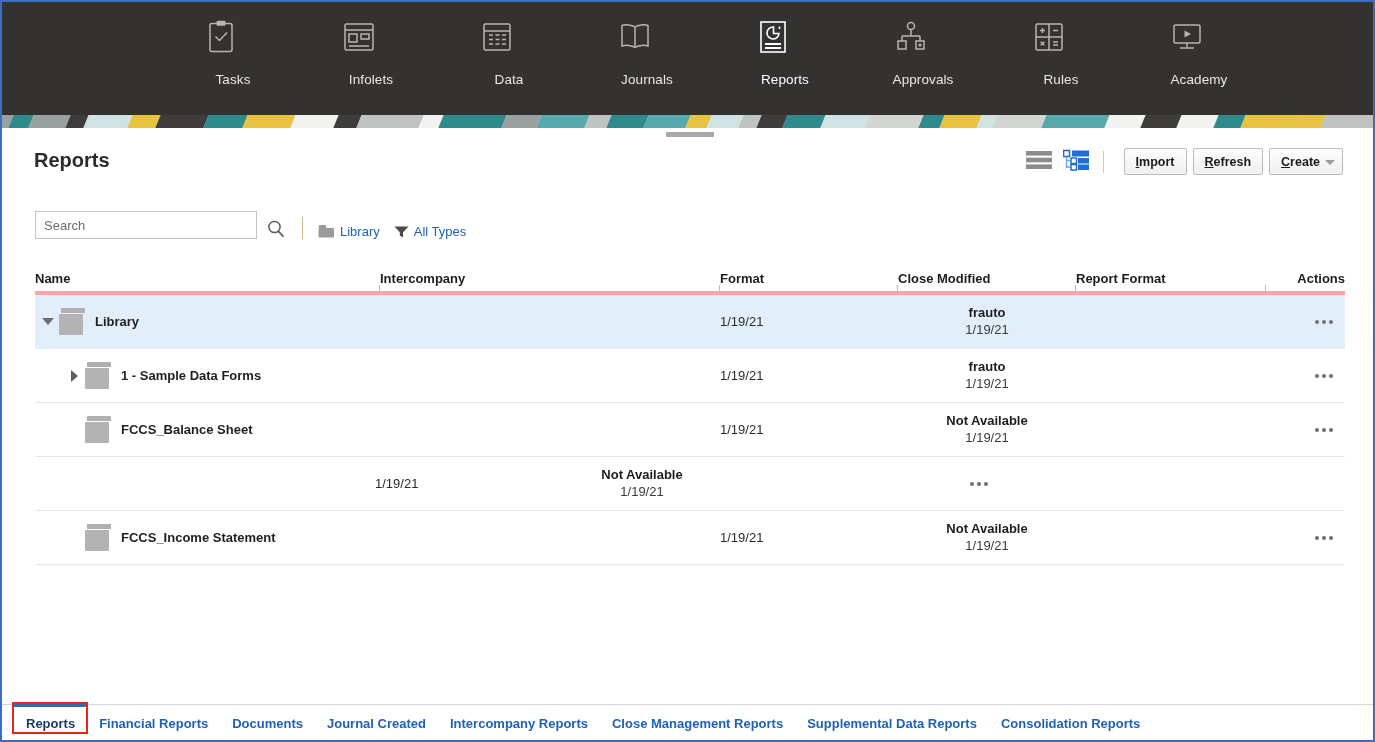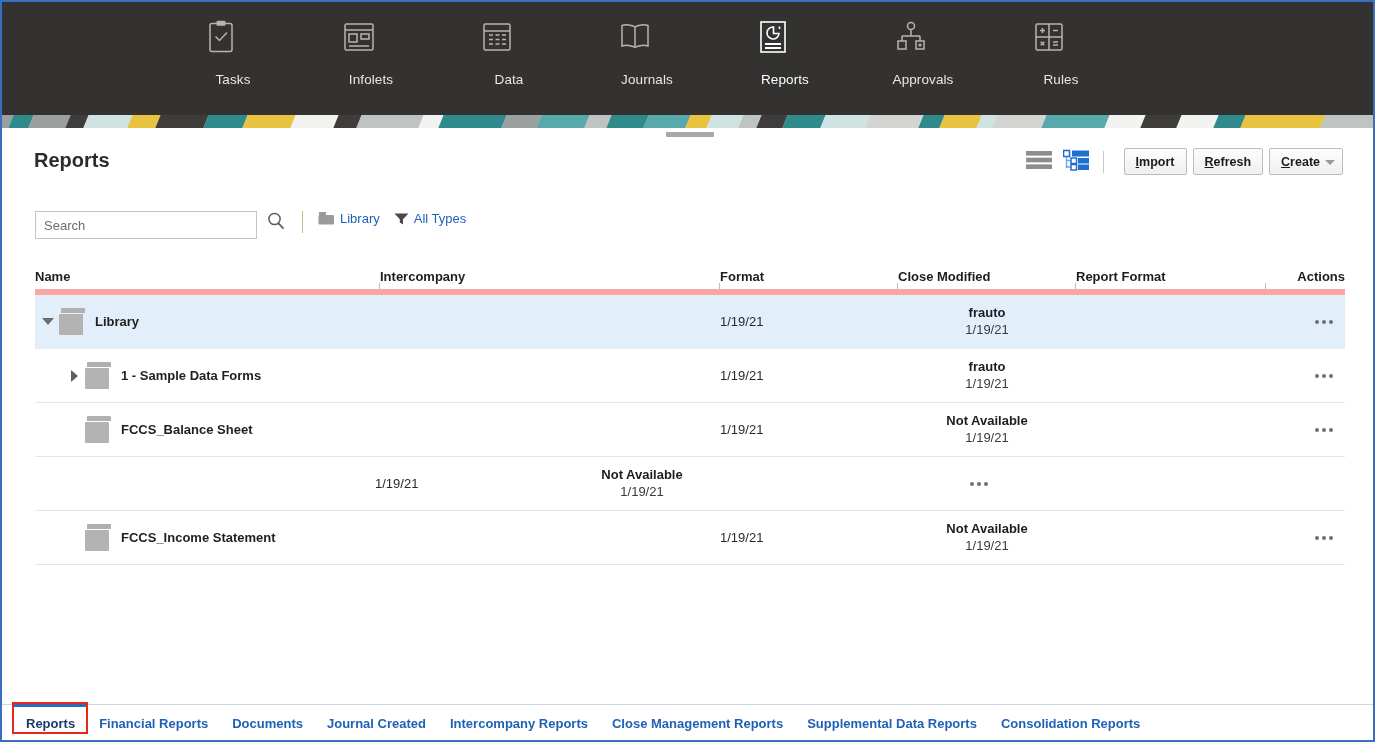--- a/index.html
+++ b/index.html
@@ -97,21 +97,21 @@
     position: absolute; right: 7px; top: 50%; margin-top: -2px;
     width: 0; height: 0;
     border-left: 5px solid transparent;
     border-right: 5px solid transparent;
     border-top: 5px solid #9a9a9a;
   }
 
   
   .filters {
     position: absolute; left: 33px; top: 209px;
-    display: flex; align-items: flex-start;
+    display: flex; align-items: flex-end;
   }
   .search-box {
     width: 222px; height: 28px;
     border: 1px solid #c4c4c4;
     background: #fff;
     font-size: 13px;
     color: #333;
     padding: 0 8px;
     font-family: "Liberation Sans", sans-serif;
   }
@@ -123,21 +123,21 @@
     font-size: 13px; color: #1f61b6;
     cursor: pointer; margin-right: 14px;
   }
   .flink .glyph { margin-right: 5px; display: flex; align-items: center; }
 
   
   .table { position: absolute; left: 33px; top: 265px; width: 1310px; }
   .thead {
     display: flex; align-items: flex-end;
     height: 28px;
-    border-bottom: 6px solid #fca5a5;
+    border-bottom: 4px solid #fca5a5;
     position: relative;
   }
   .thead .th {
     font-size: 13px; font-weight: bold; color: #1d1d1d;
     padding-bottom: 5px;
     position: relative;
   }
   .col-name   { width: 345px; }
   .col-desc   { width: 340px; }
   .col-created{ width: 178px; }
@@ -292,20 +292,31 @@
             <rect x="2" y="2" width="26" height="26" rx="1.5"></rect>
             <line x1="15" y1="2" x2="15" y2="28"></line>
             <line x1="2" y1="15" x2="28" y2="15"></line>
             <path d="M6 8.5 H11 M8.5 6 V11"></path>
             <path d="M19 8.5 H24"></path>
             <path d="M6.7 19.7 L10.3 23.3 M10.3 19.7 L6.7 23.3"></path>
             <path d="M19 20 H24 M19 23 H24"></path>
           </svg>
         </span>
         <span class="nav-label">Rules</span>
+      </div>
+      <div class="nav-item">
+        <span class="nav-icon">
+          <svg width="32" height="30" viewBox="0 0 32 30" fill="none" stroke="currentColor" stroke-width="1.5">
+            <rect x="3" y="3" width="26" height="18" rx="1.5"></rect>
+            <path d="M13.5 8.5 L20 12 L13.5 15.5 Z" fill="currentColor" stroke="none"></path>
+            <line x1="16" y1="21" x2="16" y2="25"></line>
+            <line x1="9" y1="26" x2="23" y2="26"></line>
+          </svg>
+        </span>
+        <span class="nav-label">Academy</span>
       </div>
     </div>
 
   <div class="banner" id="banner">
       <span class="seg" style="left: -30px; width: 39px; background: rgb(154, 160, 160);"></span>
       <span class="seg" style="left: 9px; width: 20px; background: rgb(47, 138, 140);"></span>
       <span class="seg" style="left: 29px; width: 37px; background: rgb(154, 160, 160);"></span>
       <span class="seg" style="left: 66px; width: 18px; background: rgb(63, 61, 59);"></span>
       <span class="seg" style="left: 84px; width: 44px; background: rgb(207, 227, 226);"></span>
       <span class="seg" style="left: 128px; width: 28px; background: rgb(232, 195, 63);"></span>

